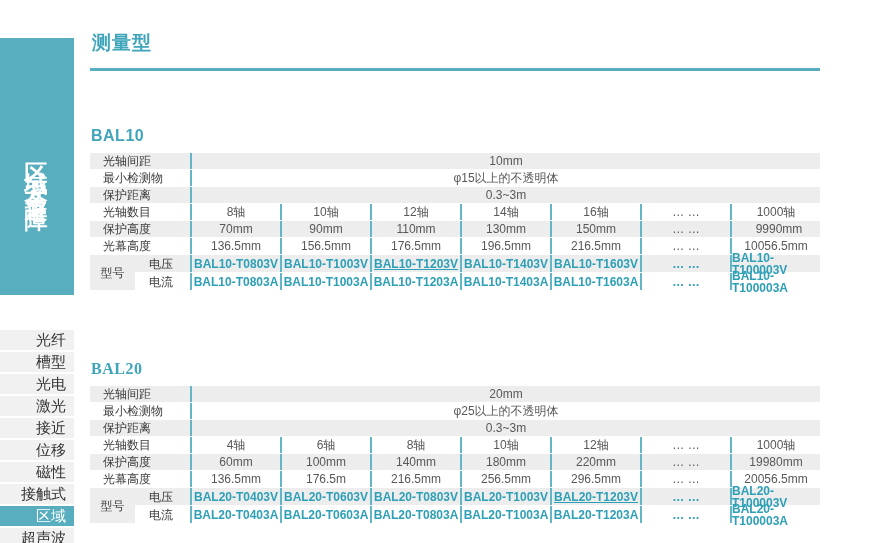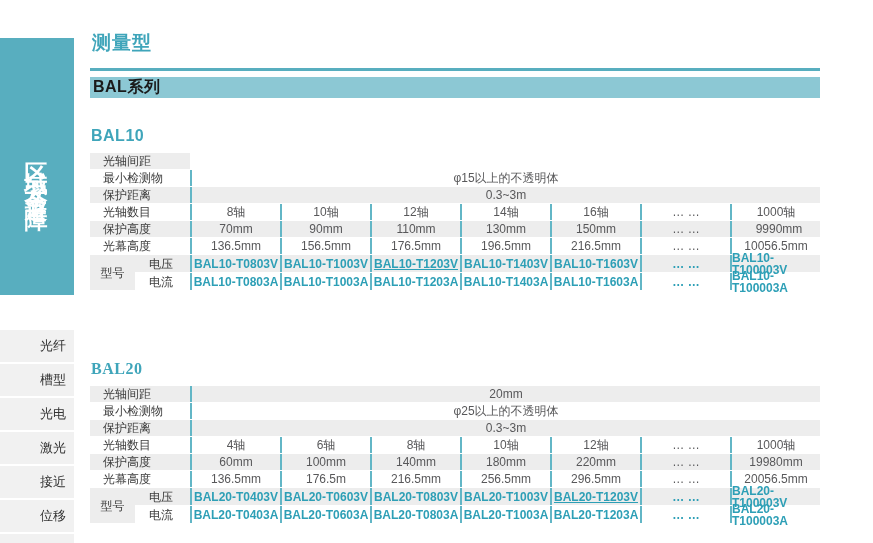--- a/index.html
+++ b/index.html
@@ -22,23 +22,23 @@
     position:absolute;left:0;top:38px;width:74px;height:257px;
     background:var(--teal);display:flex;align-items:center;justify-content:center;
   }
   .banner-text{
     writing-mode:vertical-rl;text-orientation:upright;
     color:#fff;font-size:23px;font-weight:bold;letter-spacing:9px;
     padding-top:9px;
   }
   .side-menu{position:absolute;left:0;top:330px;width:74px;}
   .side-item{
-    height:32px;margin-bottom:2px;background:var(--itembg);
+    height:20px;margin-bottom:2px;background:var(--itembg);
     display:flex;align-items:center;justify-content:flex-end;
-    padding-right:8px;font-size:13px;color:#333;cursor:pointer;font-family:Liberation Serif, serif;
+    padding-right:8px;font-size:15px;color:#333;cursor:pointer;font-family:Liberation Serif, serif;
   }
   .side-item.selected{background:var(--teal);color:#fff;}
   
   .main{position:absolute;left:90px;top:0;width:730px;height:543px;}
   .page-title{position:absolute;left:2px;top:30px;font-size:19px;font-weight:bold;color:var(--heading);letter-spacing:1px;}
   .rule{position:absolute;left:0;top:68px;width:730px;height:3px;background:var(--teal);}
   .band{
     position:absolute;left:0;top:77px;width:730px;height:21px;background:var(--band);
     display:flex;align-items:center;padding-left:3px;
     font-size:16px;font-weight:bold;color:#1a1a1a;letter-spacing:0.5px;
@@ -80,25 +80,25 @@
     <div class="side-item">位移</div>
     <div class="side-item">磁性</div>
     <div class="side-item">接触式</div>
     <div class="side-item selected">区域</div>
     <div class="side-item">超声波</div>
   </div>
 
 <div class="main">
   <div class="page-title">测量型</div>
   <div class="rule"></div>
-  <div class="band">BAL系列</div>
 
   <div class="series-h" id="bal10-h">BAL10</div>
   <div class="tbl" id="tbl0">
       <div class="c lbl gray" style="grid-area: 1 / 1 / auto / span 2;">光轴间距</div>
+      <div class="c val gray" style="grid-area: 1 / 3 / auto / span 7;">10mm</div>
       <div class="c lbl" style="grid-area: 2 / 1 / auto / span 2;">最小检测物</div>
       <div class="c val" style="grid-area: 2 / 3 / auto / span 7;">φ15以上的不透明体</div>
       <div class="c lbl gray" style="grid-area: 3 / 1 / auto / span 2;">保护距离</div>
       <div class="c val gray" style="grid-area: 3 / 3 / auto / span 7;">0.3~3m</div>
       <div class="c lbl" style="grid-area: 4 / 1 / auto / span 2;">光轴数目</div>
       <div class="c val" style="grid-area: 4 / 3;">8轴</div>
       <div class="c val" style="grid-area: 4 / 4;">10轴</div>
       <div class="c val" style="grid-area: 4 / 5;">12轴</div>
       <div class="c val" style="grid-area: 4 / 6;">14轴</div>
       <div class="c val" style="grid-area: 4 / 7;">16轴</div>

